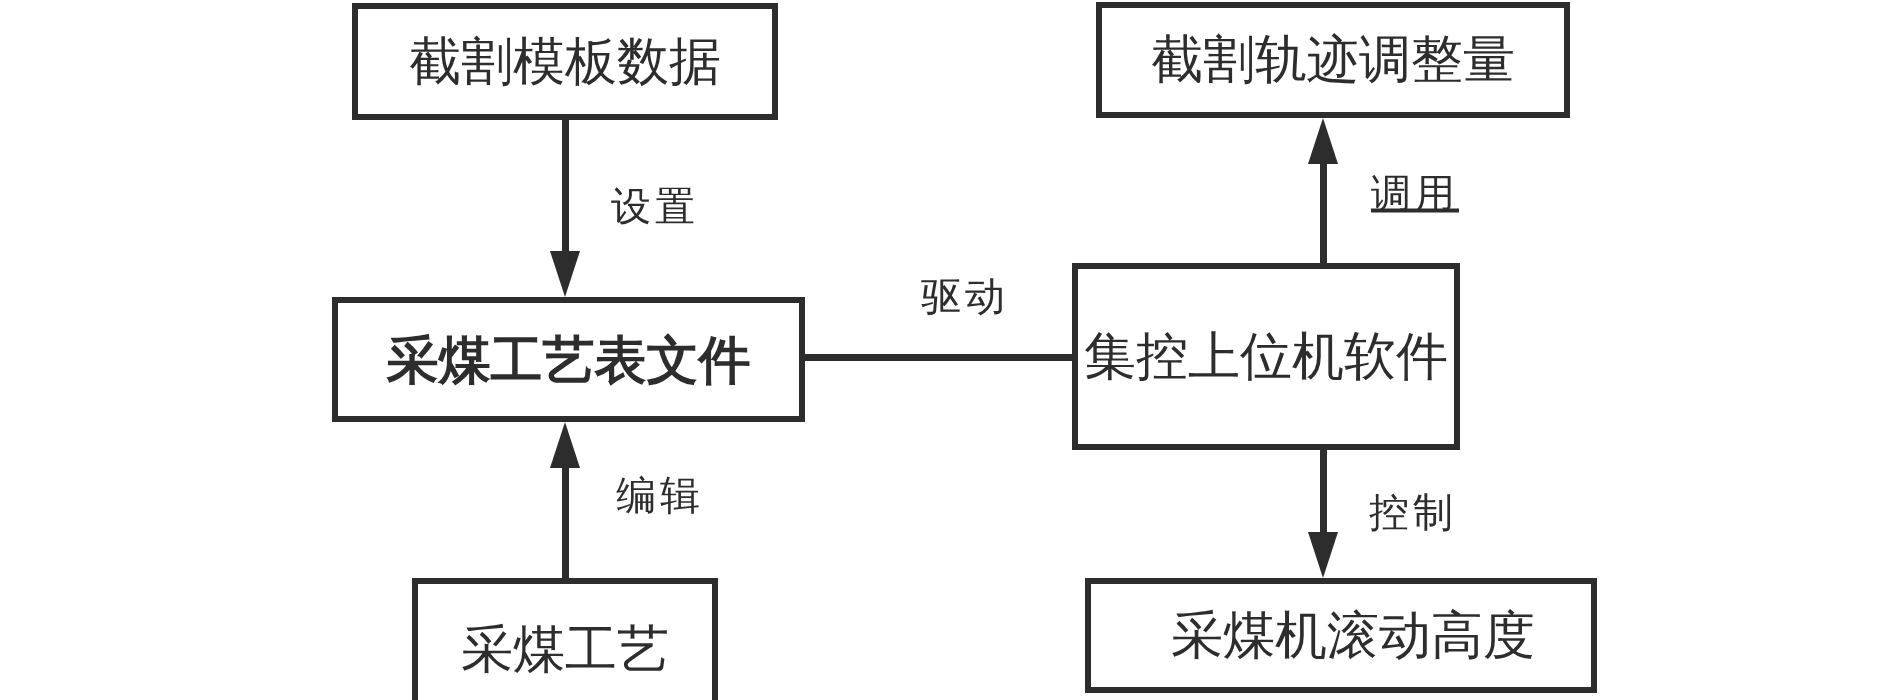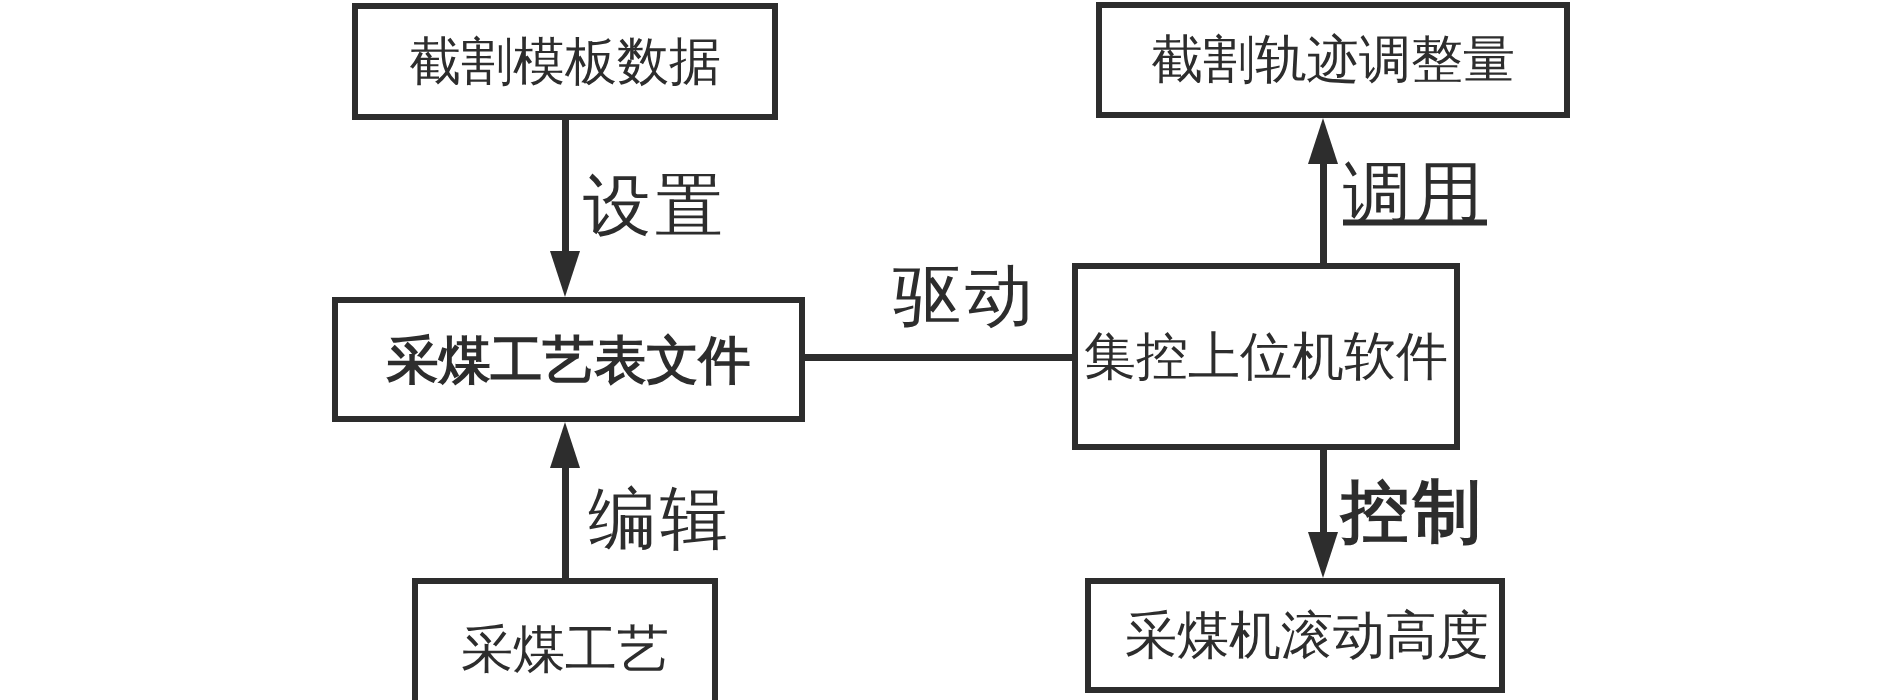--- a/index.html
+++ b/index.html
@@ -31,21 +31,21 @@
     text-align: center;
     font-size: 52px;
     line-height: 1.18;
     white-space: nowrap;
   }
   #box-template-data   { left: 352px;  top: 3px;   width: 426px; height: 117px; }
   #box-process-file    { left: 332px;  top: 297px; width: 473px; height: 125px; font-weight: bold; }
   #box-mining-process  { left: 412px;  top: 578px; width: 306px; height: 144px; }
   #box-trajectory-adj  { left: 1089px; top: 2px;   width: 474px; height: 116px; margin-left: 7px; }
   #box-platform        { left: 1072px; top: 263px; width: 388px; height: 187px; }
-  #box-rolling-height  { left: 1085px; top: 578px; width: 420px; height: 115px; padding-left: 24px; }
+  #box-rolling-height  { left: 1085px; top: 578px; width: 512px; height: 115px; padding-left: 24px; }
 
   .vshaft {
     position: absolute;
     width: 7px;
     background: var(--line);
   }
   .hline {
     position: absolute;
     height: 7px;
     background: var(--line);
@@ -71,29 +71,29 @@
   
   #head-call  { left: 1308px; top: 118px; }
   #shaft-call { left: 1320px; top: 162px; height: 101px; }
   
   #shaft-control { left: 1320px; top: 450px; height: 84px; }
   #head-control  { left: 1308px; top: 532px; }
 
   .edge-label {
     position: absolute;
     transform: translate(-50%, -50%);
-    font-size: 68px;
+    font-size: 40px;
     white-space: nowrap;
     letter-spacing: 4px;
   }
   #label-set     { left: 655px;  top: 206px; }
-  #label-edit    { left: 660px;  top: 519px; }
+  #label-edit    { left: 660px;  top: 495px; }
   #label-drive   { left: 965px;  top: 296px; }
   #label-call    { left: 1415px; top: 193px; text-decoration: underline; }
-  #label-control { left: 1413px; top: 512px; font-weight: bold; }
+  #label-control { left: 1413px; top: 512px; }
 </style>
 </head>
 <body>
 
 <div id="canvas">
 
   <div class="node" id="box-template-data">截割模板数据</div>
 
   <div class="node" id="box-process-file">采煤工艺表文件</div>
 

